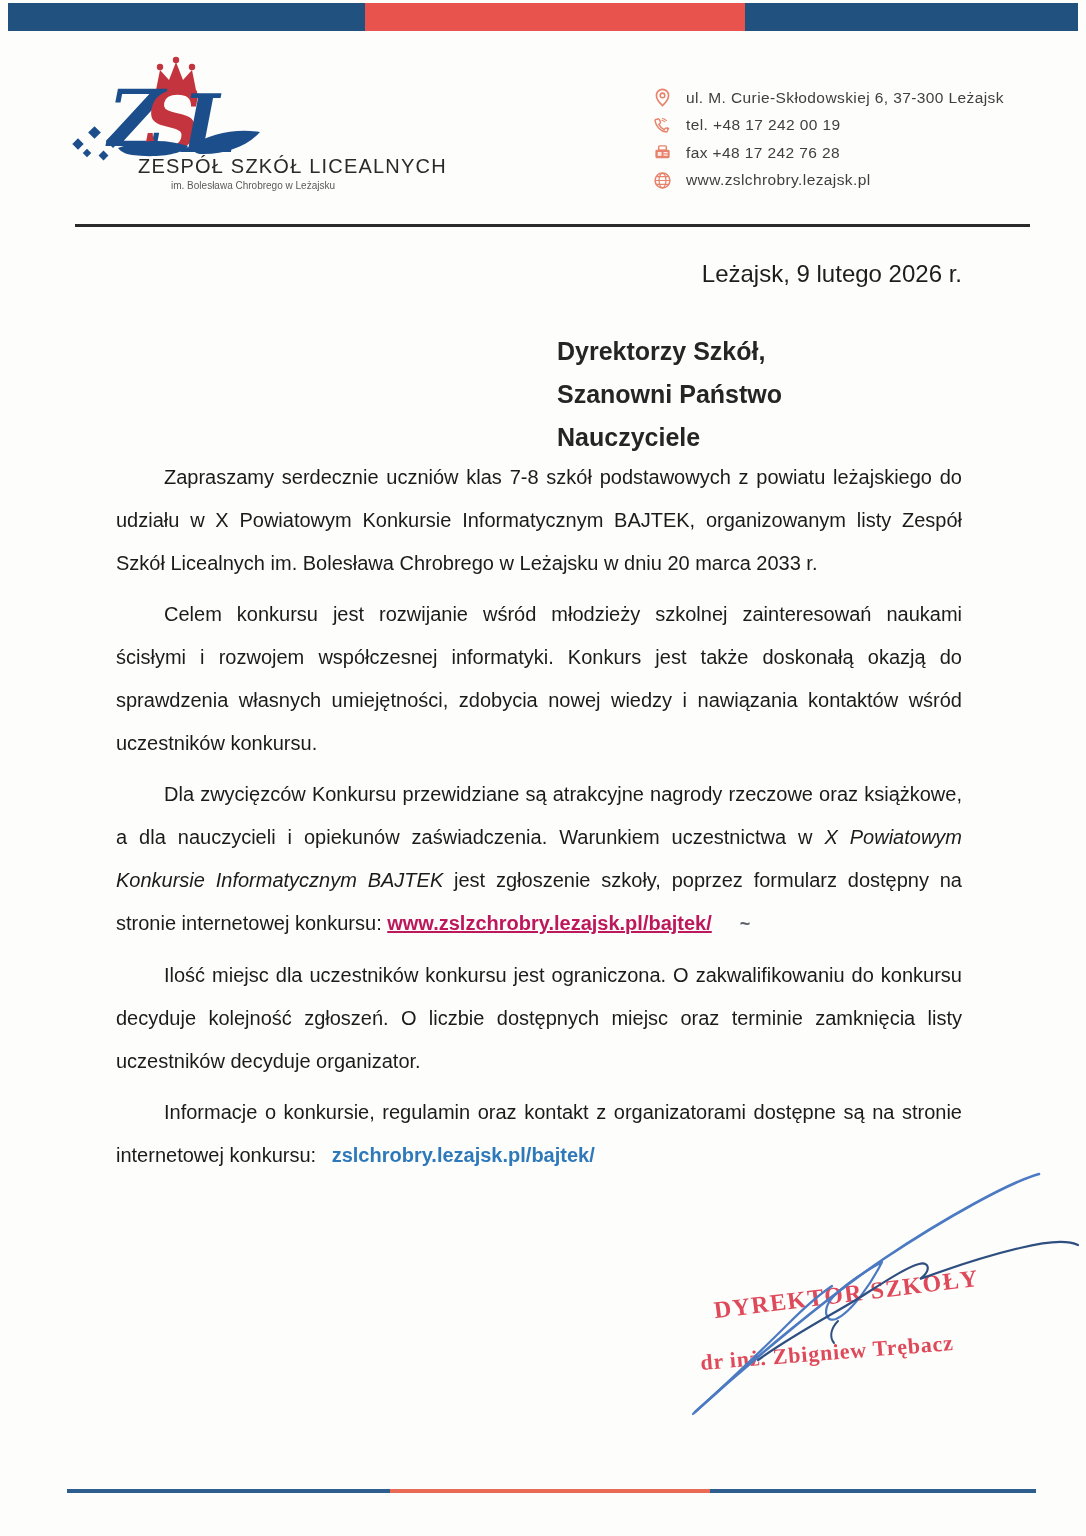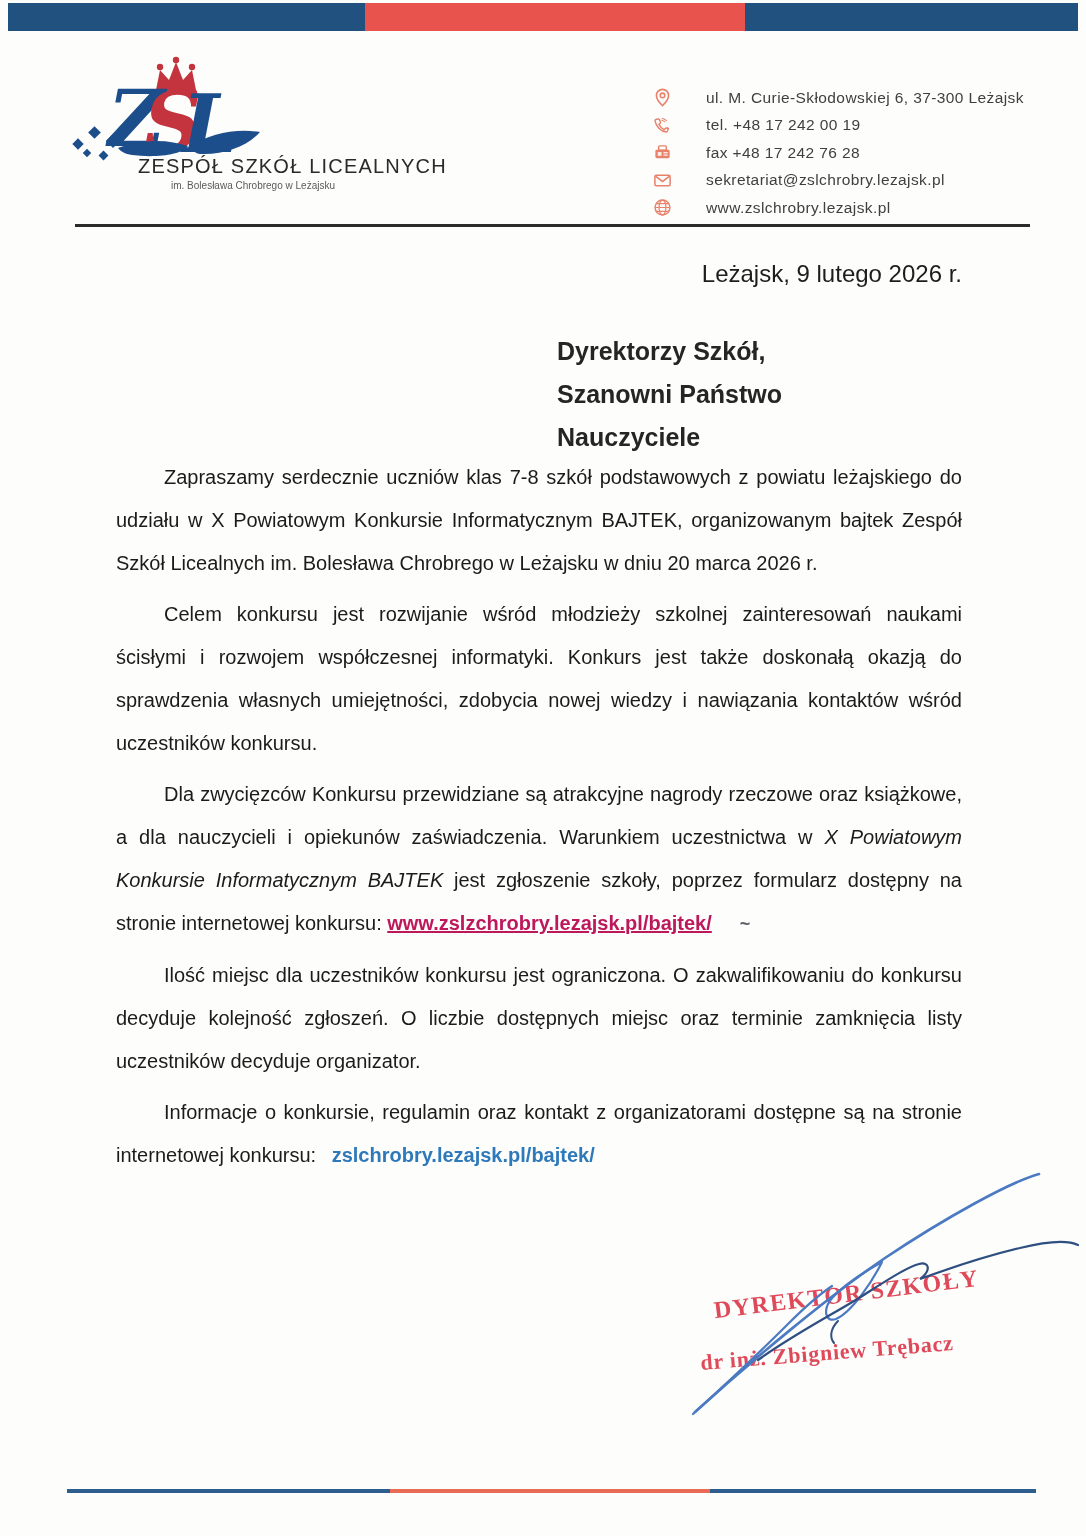--- a/index.html
+++ b/index.html
@@ -21,21 +21,21 @@
   .bottom-line .seg3 { width:33.6%; background:#2d5e8e; }
 
   .logo-mark { position:absolute; left:70px; top:56px; }
   .logo-name { position:absolute; left:138px; top:155px; width:230px; text-align:center; }
   .logo-name .l1 { font-size:20px; font-weight:normal; letter-spacing:1.2px; color:#2a2a2a; white-space:nowrap; }
   .logo-name .l2 { font-size:10px; color:#5a5a5a; margin-top:2px; white-space:nowrap; }
 
   .contact { position:absolute; left:653px; top:84px; }
   .contact-row { display:flex; align-items:center; height:27.5px; }
   .contact-row .cicon { width:19px; height:19px; margin-right:14px; flex:0 0 auto; }
-  .contact-row .ctext { font-size:15.5px; color:#3f3f3f; letter-spacing:0.4px; white-space:nowrap;margin-left:20px; }
+  .contact-row .ctext { font-size:15.5px; color:#3f3f3f; letter-spacing:0.4px; white-space:nowrap; }
 
   .separator { position:absolute; top:224px; left:75px; width:955px; height:2.5px; background:#2b2b2b; }
 
   .date-line { position:absolute; top:260px; left:116px; width:846px; text-align:right; font-size:24px; color:#1d1d1d; }
 
   .salutation { position:absolute; left:557px; top:330px; font-size:25px; font-weight:bold; line-height:43px; color:#252525; }
 
   .body-text { position:absolute; left:116px; top:456px; width:846px; font-size:20px; line-height:43px; text-align:justify; color:#1b1b1b; }
   .body-text p { text-indent:48px; margin-bottom:8px; }
   b { font-weight:normal; }
@@ -118,47 +118,40 @@
         <rect x="2.5" y="7" width="15" height="9" rx="1.5" fill="#e8826b"></rect>
         <rect x="6" y="3" width="8" height="4.5" rx="1" fill="none" stroke="#e8826b" stroke-width="1.5"></rect>
         <rect x="5" y="9.5" width="4" height="4" fill="#fff" opacity="0.85"></rect>
         <rect x="11" y="9.5" width="4.5" height="1.4" fill="#fff" opacity="0.85"></rect>
         <rect x="11" y="12" width="4.5" height="1.4" fill="#fff" opacity="0.85"></rect>
       </svg>
       <span class="ctext">fax +48 17 242 76 28</span>
     </div>
     <div class="contact-row">
       <svg class="cicon" viewBox="0 0 20 20">
-        <rect x="2" y="4.5" width="16" height="11" rx="1.5" fill="none" stroke="#e8826b" stroke-width="1.6"></rect>
-        <path d="M2.5 5.5 L10 11 L17.5 5.5" fill="none" stroke="#e8826b" stroke-width="1.6"></path>
-      </svg>
-      <span class="ctext">sekretariat@zslchrobry.lezajsk.pl</span>
-    </div>
-    <div class="contact-row">
-      <svg class="cicon" viewBox="0 0 20 20">
         <circle cx="10" cy="10" r="7.8" fill="none" stroke="#e8826b" stroke-width="1.6"></circle>
         <ellipse cx="10" cy="10" rx="3.6" ry="7.8" fill="none" stroke="#e8826b" stroke-width="1.3"></ellipse>
         <path d="M2.5 10 h15 M3.6 6 h12.8 M3.6 14 h12.8" stroke="#e8826b" stroke-width="1.3" fill="none"></path>
       </svg>
       <span class="ctext">www.zslchrobry.lezajsk.pl</span>
     </div>
   </div>
 
   <div class="separator"></div>
 
   <div class="date-line">Leżajsk, 9 lutego 2026 r.</div>
 
   <div class="salutation">
     <div>Dyrektorzy Szkół,</div>
     <div>Szanowni Państwo</div>
     <div>Nauczyciele</div>
   </div>
 
   <div class="body-text">
-    <p><span>Zapraszamy serdecznie uczniów klas 7-8 szkół podstawowych z powiatu leżajskiego do udziału w </span><b>X Powiatowym Konkursie Informatycznym BAJTEK,</b><span> organizowanym bajtek </span><b>Zespół Szkół Licealnych im. Bolesława Chrobrego w Leżajsku</b><span> w dniu </span><b>20 marca 2026 r.</b></p>
+    <p><span>Zapraszamy serdecznie uczniów klas 7-8 szkół podstawowych z powiatu leżajskiego do udziału w </span><b>X Powiatowym Konkursie Informatycznym BAJTEK,</b><span> organizowanym listy </span><b>Zespół Szkół Licealnych im. Bolesława Chrobrego w Leżajsku</b><span> w dniu </span><b>20 marca 2033 r.</b></p>
 
     <p><span>Celem konkursu jest rozwijanie wśród młodzieży szkolnej zainteresowań naukami ścisłymi i rozwojem współczesnej informatyki. Konkurs jest także doskonałą okazją do sprawdzenia własnych umiejętności, zdobycia nowej wiedzy i nawiązania kontaktów wśród uczestników konkursu.</span></p>
 
     <p><span>Dla zwycięzców Konkursu przewidziane są atrakcyjne nagrody rzeczowe oraz książkowe, a dla nauczycieli i opiekunów zaświadczenia. </span><b>Warunkiem uczestnictwa</b><span> w </span><i>X Powiatowym Konkursie Informatycznym BAJTEK</i><b> jest zgłoszenie szkoły</b><span>, poprzez formularz dostępny na stronie internetowej konkursu: </span><span class="link-underlined">www.zslzchrobry.lezajsk.pl/bajtek/</span><span class="pen-tilde">~</span></p>
 
     <p><span>Ilość miejsc dla uczestników konkursu jest ograniczona. O zakwalifikowaniu do konkursu decyduje kolejność zgłoszeń. O liczbie dostępnych miejsc oraz terminie zamknięcia listy uczestników decyduje organizator.</span></p>
 
 
     <p><span>Informacje o konkursie, regulamin oraz kontakt z organizatorami dostępne są na stronie internetowej konkursu: </span><span class="link-plain">zslchrobry.lezajsk.pl/bajtek/</span></p>
   </div>

